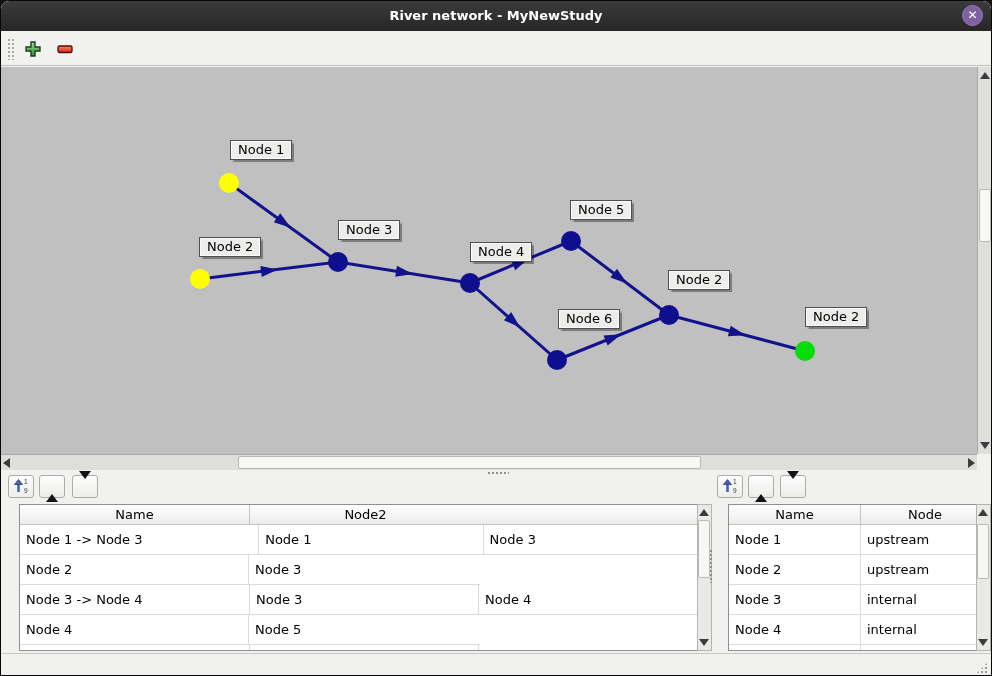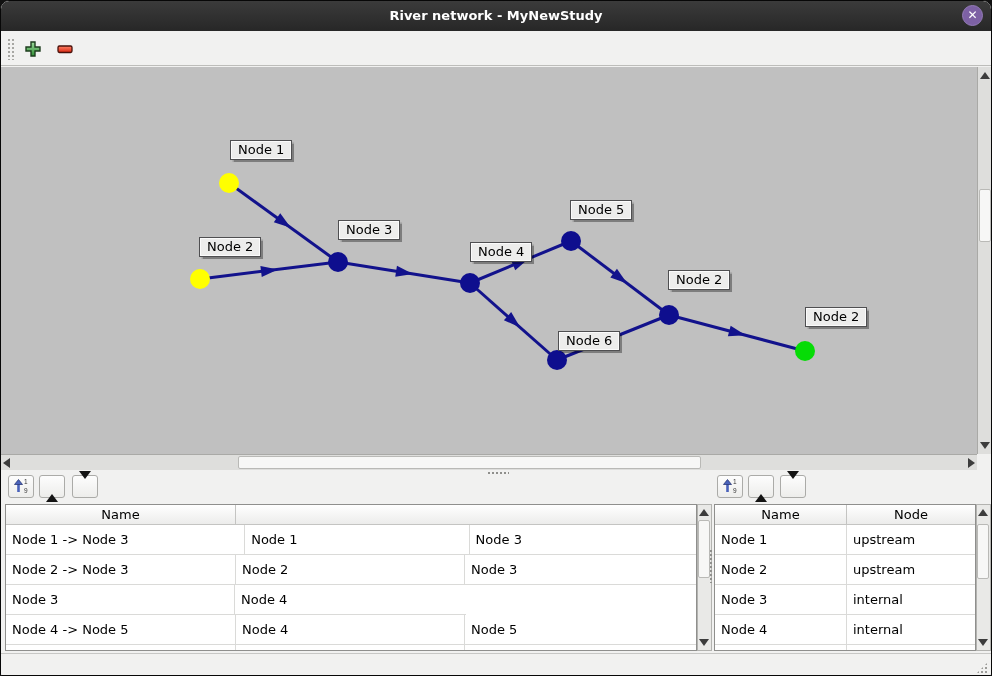--- a/index.html
+++ b/index.html
@@ -41,21 +41,21 @@
                 background-image:radial-gradient(#8f8f8c 0.9px,transparent 1.1px);background-size:4px 4px;}
   .split-dots-v{position:absolute;left:708px;top:548px;width:4px;height:34px;
                 background-image:radial-gradient(#8f8f8c 0.9px,transparent 1.1px);background-size:4px 4px;}
   
   .small-btn{position:absolute;top:474px;width:26px;height:23px;border:1px solid #ababa8;border-radius:3px;
              background:linear-gradient(#fdfdfd,#ededeb);cursor:pointer;padding:0;}
   .tri-up{width:0;height:0;border-left:6px solid transparent;border-right:6px solid transparent;
           border-bottom:8px solid #141414;margin:auto;}
   .tri-down{width:0;height:0;border-left:6px solid transparent;border-right:6px solid transparent;
             border-top:8px solid #141414;margin:auto;}
-  .table-box{position:absolute;top:503px;height:147px;background:#fff;border:1px solid #8f8f8d;overflow:hidden;}
+  .table-box{position:absolute;top:503px;height:147px;background:#fff;border:1px solid #8f8f8d;overflow:hidden;margin-left:14px;}
   .thead{display:flex;height:20px;background:linear-gradient(#ffffff,#ececeb);border-bottom:1px solid #c4c4c2;}
   .th{font-size:13px;color:#000;text-align:center;line-height:19px;border-right:1px solid #c4c4c2;overflow:hidden;}
   .trow{display:flex;height:30px;}
   .td{font-size:13px;color:#000;line-height:29px;padding-left:6px;border-right:1px solid #dadad8;
       border-bottom:1px solid #dadad8;white-space:nowrap;overflow:hidden;}
   .tscroll{position:absolute;top:503px;width:15px;height:147px;background:#e9e9e7;border:1px solid #b3b3b0;}
   
   .statusbar{position:absolute;left:0;top:652px;width:100%;height:24px;background:#f1f1f0;border-top:1px solid #c7c7c5;}
   .grip{position:absolute;right:3px;bottom:3px;width:12px;height:12px;
         background-image:radial-gradient(#9c9c99 1px,transparent 1.2px);background-size:4px 4px;
@@ -127,21 +127,21 @@
         <circle cx="556" cy="293" r="10" fill="#0e0e8e"></circle>
         <circle cx="668" cy="248" r="10" fill="#0e0e8e"></circle>
         <circle cx="804" cy="284" r="10" fill="#06dc06"></circle>
       </svg>
     <div>
         <div class="node-label" style="left: 229px; top: 73px;">Node 1</div>
         <div class="node-label" style="left: 198px; top: 170px;">Node 2</div>
         <div class="node-label" style="left: 337px; top: 153px;">Node 3</div>
         <div class="node-label" style="left: 469px; top: 175px;">Node 4</div>
         <div class="node-label" style="left: 569px; top: 133px;">Node 5</div>
-        <div class="node-label" style="left: 557px; top: 264px;">Node 6</div>
+        <div class="node-label" style="left: 557px; top: 242px;">Node 6</div>
         <div class="node-label" style="left: 667px; top: 203px;">Node 2</div>
         <div class="node-label" style="left: 804px; top: 240px;">Node 2</div>
       </div>
   </div>
 
   <div class="vscroll">
     <div class="sb-arrow arr-up" style="left:2px;top:5px"></div>
     <div class="sb-thumb" style="left:1px;top:122px;width:12px;height:53px"></div>
     <div class="sb-arrow arr-down" style="left:2px;bottom:5px"></div>
   </div>
@@ -186,37 +186,37 @@
   <button class="small-btn" style="left:747px">
     <span class="tri-up"></span>
   </button>
   <button class="small-btn" style="left:779px">
     <span class="tri-down"></span>
   </button>
 
   <div class="table-box" style="left:4px;width:692px">
     <div class="thead">
       <div class="th" style="width:230px">Name</div>
+      <div class="th" style="width:231px;border-right:none">Node2</div>
     </div>
     <div class="trow">
       <div class="td" style="width:244px">Node 1 -&gt; Node 3</div>
       <div class="td" style="width:229px">Node 1</div>
       <div class="td" style="width:231px;border-right:none">Node 3</div>
     </div>
     <div class="trow">
-      <div class="td" style="width:230px">Node 2 -&gt; Node 3</div>
       <div class="td" style="width:229px">Node 2</div>
       <div class="td" style="width:231px;border-right:none">Node 3</div>
     </div>
     <div class="trow">
+      <div class="td" style="width:230px">Node 3 -&gt; Node 4</div>
       <div class="td" style="width:229px">Node 3</div>
       <div class="td" style="width:231px;border-right:none">Node 4</div>
     </div>
     <div class="trow">
-      <div class="td" style="width:230px">Node 4 -&gt; Node 5</div>
       <div class="td" style="width:229px">Node 4</div>
       <div class="td" style="width:231px;border-right:none">Node 5</div>
     </div>
     <div class="trow">
       <div class="td" style="width:230px"></div>
       <div class="td" style="width:229px"></div>
       <div class="td" style="width:231px;border-right:none"></div>
     </div>
   </div>
   <div class="tscroll" style="left:696px">

